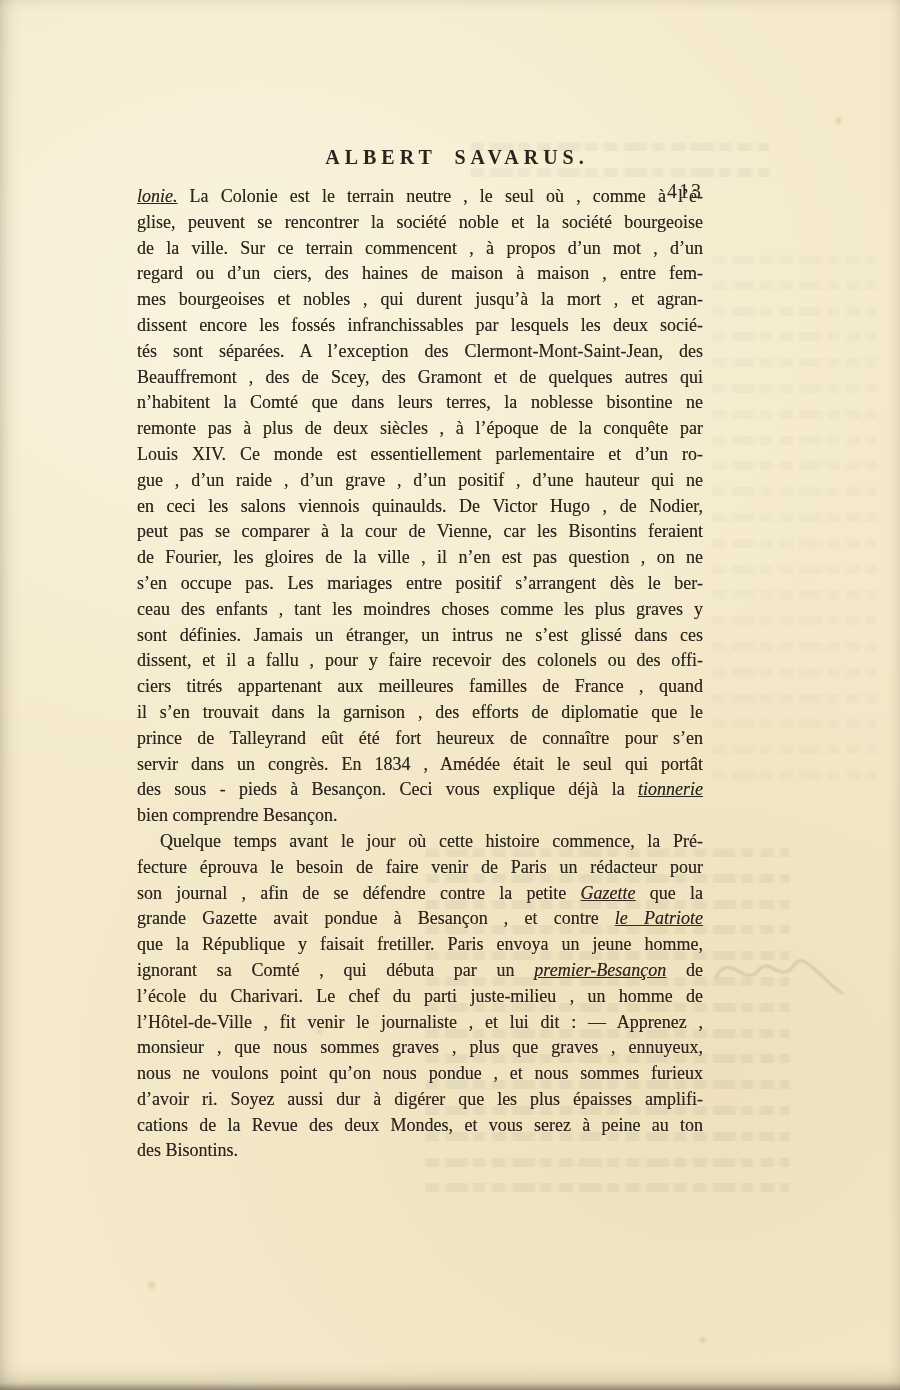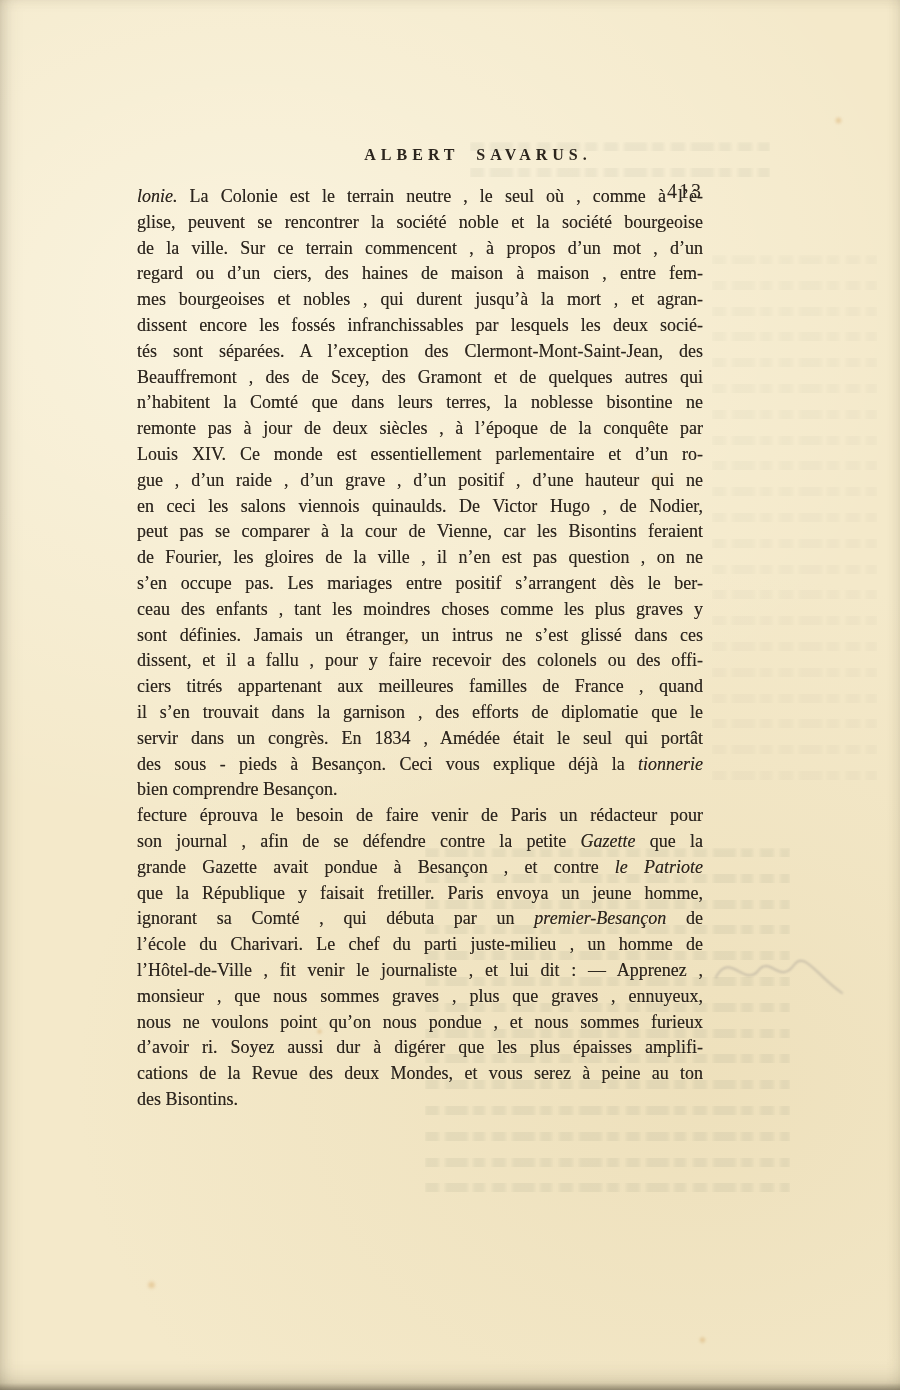--- a/index.html
+++ b/index.html
@@ -30,25 +30,24 @@
       inset 0 10px 18px -14px rgba(80,70,45,.12);
   }
   .bottom-edge {
     position: absolute; left: 0; right: 0; bottom: 0; height: 7px;
     background: linear-gradient(180deg, rgba(110,102,85,0), rgba(110,102,85,.5));
   }
 
   .running-title {
     position: absolute; left: 457px; top: 146px;
     transform: translateX(-50%);
-    font-size: 16px; font-weight: 700;
+    font-size: 20px; font-weight: 700;
     letter-spacing: 5px; word-spacing: 8px;
     color: var(--ink, #2c251e);
     white-space: nowrap;
-    margin-left: 21px;
   }
   .page-number {
     position: absolute; right: 197px; top: 142px;
     font-size: 20px; letter-spacing: 2px;
     color: var(--ink, #2c251e);
     margin-top: 38px;
   }
 
   .textblock {
     position: absolute; left: 137px; top: 184px; width: 566px;
@@ -57,21 +56,21 @@
   }
   .line {
     height: 25.8px; line-height: 25.8px;
     overflow: hidden;
     text-align: justify;
     text-align-last: justify;
     -moz-text-align-last: justify;
   }
   .line.last { text-align-last: left; -moz-text-align-last: left; }
   .line.indent { text-indent: 23px; }
-  .line i { font-style: italic; }
+  .line i { font-style: italic; text-decoration: underline; }
 
   
   .ghost {
     position: absolute; pointer-events: none;
     filter: blur(1.7px);
     background: repeating-linear-gradient(90deg,
       rgba(124,132,110,.30) 0 14px, rgba(124,132,110,0) 14px 20px,
       rgba(124,132,110,.30) 20px 43px, rgba(124,132,110,0) 43px 48px,
       rgba(124,132,110,.30) 48px 60px, rgba(124,132,110,0) 60px 67px);
     -webkit-mask: repeating-linear-gradient(180deg, #000 0 9px, transparent 9px 25.8px);
@@ -110,35 +109,37 @@
   <div class="textblock">
       <div class="line"><i>lonie.</i><span> La Colonie est le terrain neutre , le seul où , comme à l’é-</span></div>
       <div class="line"><span>glise, peuvent se rencontrer la société noble et la société bourgeoise</span></div>
       <div class="line"><span>de la ville. Sur ce terrain commencent , à propos d’un mot , d’un</span></div>
       <div class="line"><span>regard ou d’un ciers, des haines de maison à maison , entre fem-</span></div>
       <div class="line"><span>mes bourgeoises et nobles , qui durent jusqu’à la mort , et agran-</span></div>
       <div class="line"><span>dissent encore les fossés infranchissables par lesquels les deux socié-</span></div>
       <div class="line"><span>tés sont séparées. A l’exception des Clermont-Mont-Saint-Jean, des</span></div>
       <div class="line"><span>Beauffremont , des de Scey, des Gramont et de quelques autres qui</span></div>
       <div class="line"><span>n’habitent la Comté que dans leurs terres, la noblesse bisontine ne</span></div>
-      <div class="line"><span>remonte pas à jour de deux siècles , à l’époque de la conquête par</span></div>
+      <div class="line"><span>remonte pas à plus de deux siècles , à l’époque de la conquête par</span></div>
       <div class="line"><span>Louis XIV. Ce monde est essentiellement parlementaire et d’un ro-</span></div>
       <div class="line"><span>gue , d’un raide , d’un grave , d’un positif , d’une hauteur qui ne</span></div>
       <div class="line"><span>en ceci les salons viennois quinaulds. De Victor Hugo , de Nodier,</span></div>
       <div class="line"><span>peut pas se comparer à la cour de Vienne, car les Bisontins feraient</span></div>
       <div class="line"><span>de Fourier, les gloires de la ville , il n’en est pas question , on ne</span></div>
       <div class="line"><span>s’en occupe pas. Les mariages entre positif s’arrangent dès le ber-</span></div>
       <div class="line"><span>ceau des enfants , tant les moindres choses comme les plus graves y</span></div>
       <div class="line"><span>sont définies. Jamais un étranger, un intrus ne s’est glissé dans ces</span></div>
       <div class="line"><span>dissent, et il a fallu , pour y faire recevoir des colonels ou des offi-</span></div>
       <div class="line"><span>ciers titrés appartenant aux meilleures familles de France , quand</span></div>
       <div class="line"><span>il s’en trouvait dans la garnison , des efforts de diplomatie que le</span></div>
+      <div class="line"><span>prince de Talleyrand eût été fort heureux de connaître pour s’en</span></div>
       <div class="line"><span>servir dans un congrès. En 1834 , Amédée était le seul qui portât</span></div>
       <div class="line"><span>des sous - pieds à Besançon. Ceci vous explique déjà la </span><i>tionnerie</i></div>
       <div class="line last"><span>bien comprendre Besançon.</span></div>
+      <div class="line indent"><span>Quelque temps avant le jour où cette histoire commence, la Pré-</span></div>
       <div class="line"><span>fecture éprouva le besoin de faire venir de Paris un rédacteur pour</span></div>
       <div class="line"><span>son journal , afin de se défendre contre la petite </span><i>Gazette</i><span> que la</span></div>
       <div class="line"><span>grande Gazette avait pondue à Besançon , et contre </span><i>le Patriote</i></div>
       <div class="line"><span>que la République y faisait fretiller. Paris envoya un jeune homme,</span></div>
       <div class="line"><span>ignorant sa Comté , qui débuta par un </span><i>premier-Besançon</i><span> de</span></div>
       <div class="line"><span>l’école du Charivari. Le chef du parti juste-milieu , un homme de</span></div>
       <div class="line"><span>l’Hôtel-de-Ville , fit venir le journaliste , et lui dit : — Apprenez ,</span></div>
       <div class="line"><span>monsieur , que nous sommes graves , plus que graves , ennuyeux,</span></div>
       <div class="line"><span>nous ne voulons point qu’on nous pondue , et nous sommes furieux</span></div>
       <div class="line"><span>d’avoir ri. Soyez aussi dur à digérer que les plus épaisses amplifi-</span></div>

